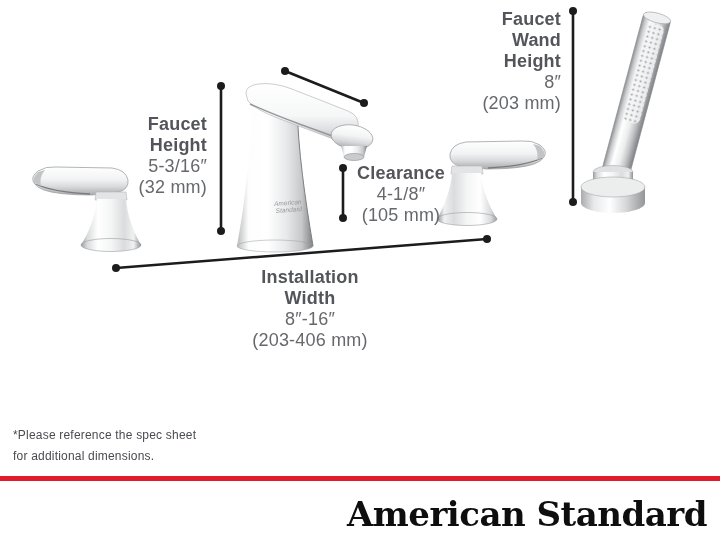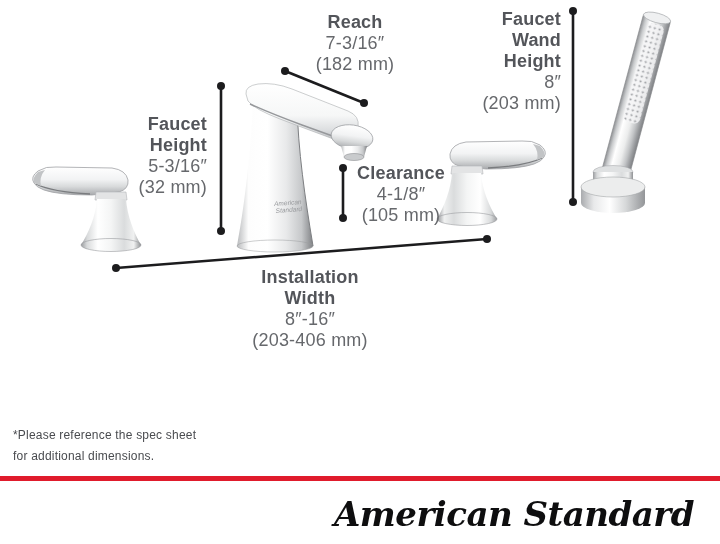--- a/index.html
+++ b/index.html
@@ -13,22 +13,22 @@
   .t-center { text-align:center; }
   .t-right  { text-align:right; }
   .lbl-reach    { left:290px; top:12px;  width:130px; }
   .lbl-wand     { left:400px; top:9px;   width:161px; }
   .lbl-faucet   { left:57px;  top:114px; width:150px;text-align:right; }
   .lbl-clear    { left:321px; top:163px; width:160px;text-align:center; }
   .lbl-install  { left:185px; top:267px; width:250px; }
   .footnote { position:absolute; left:13px; top:425px; font-size:12px; line-height:20.5px;
               color:#494b4f; letter-spacing:.2px; }
   .redbar { position:absolute; left:0; top:476px; width:720px; height:5px; }
-  .brand-logo { position:absolute; right:26px; top:494px;
-                font-family:"DejaVu Serif", serif; font-style:italic; font-weight:700;
+  .brand-logo { position:absolute; right:13px; top:494px;
+                font-family:"DejaVu Serif", serif; font-weight:700;
                 font-size:34px; color:#0e0e0f; letter-spacing:-0.5px; white-space:nowrap; }
 </style>
 </head>
 <body>
 
 <div class="stage">
 
   <svg width="720" height="470" viewBox="0 0 720 470">
     <defs>
       <linearGradient id="gLever" x1="0" y1="0" x2="0" y2="1">
@@ -148,25 +148,20 @@
           <circle cx="573" cy="202" r="4" stroke="none"></circle>
       </g>
       <g>
         <line x1="116" y1="268" x2="487" y2="239"></line>
           <circle cx="116" cy="268" r="4" stroke="none"></circle>
           <circle cx="487" cy="239" r="4" stroke="none"></circle>
       </g>
     </g>
   </svg>
 
-  <div class="dim-label lbl-reach t-center">
-    <div class="b">Reach</div>
-    <div>7-3/16″</div>
-    <div>(182 mm)</div>
-  </div>
 
   <div class="dim-label lbl-wand t-right">
     <div class="b">Faucet</div>
     <div class="b">Wand</div>
     <div class="b">Height</div>
     <div>8″</div>
     <div>(203 mm)</div>
   </div>
 
   <div class="dim-label lbl-faucet t-right">

